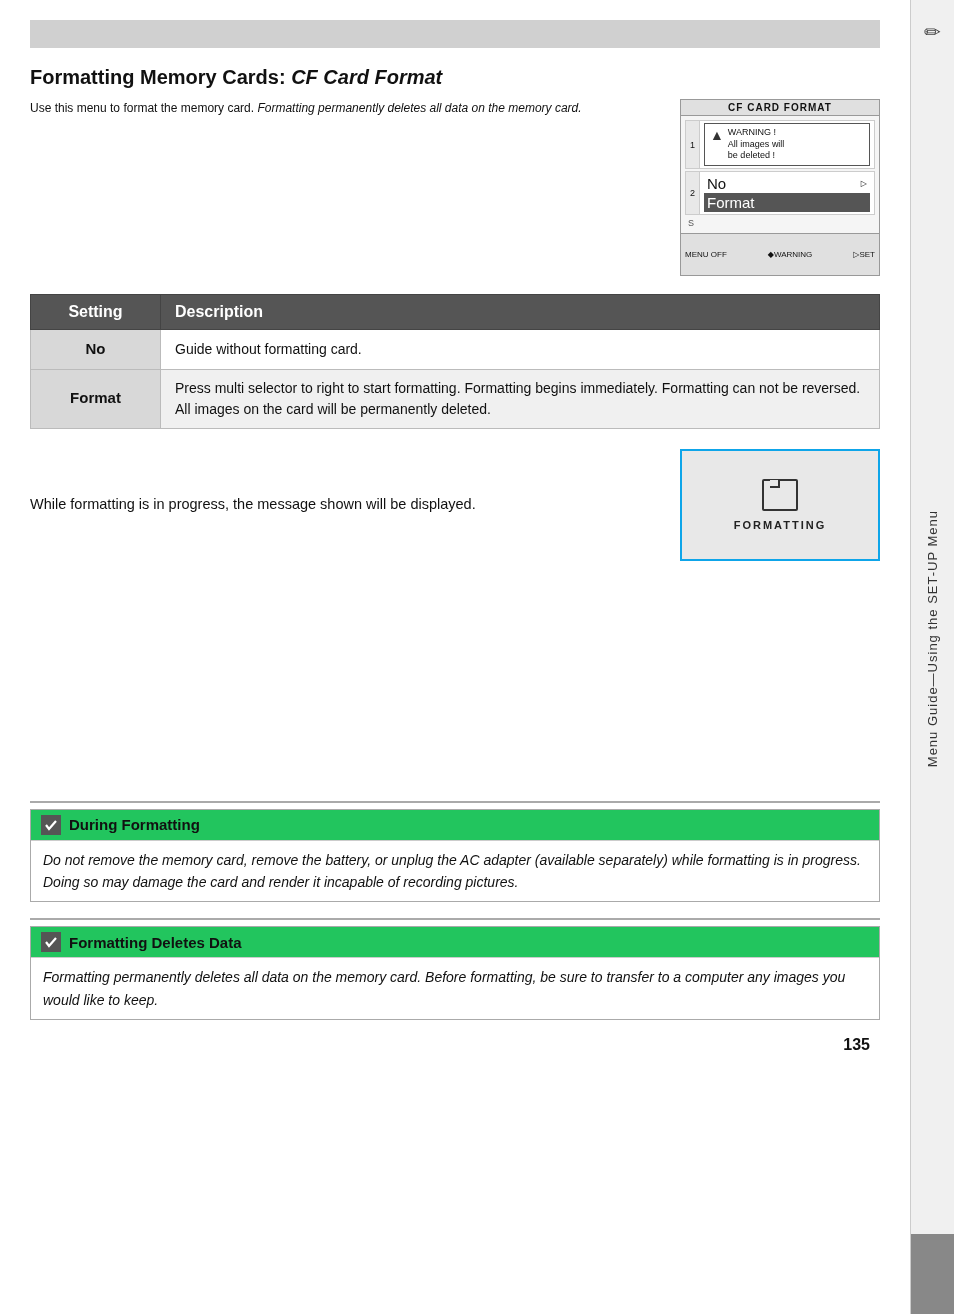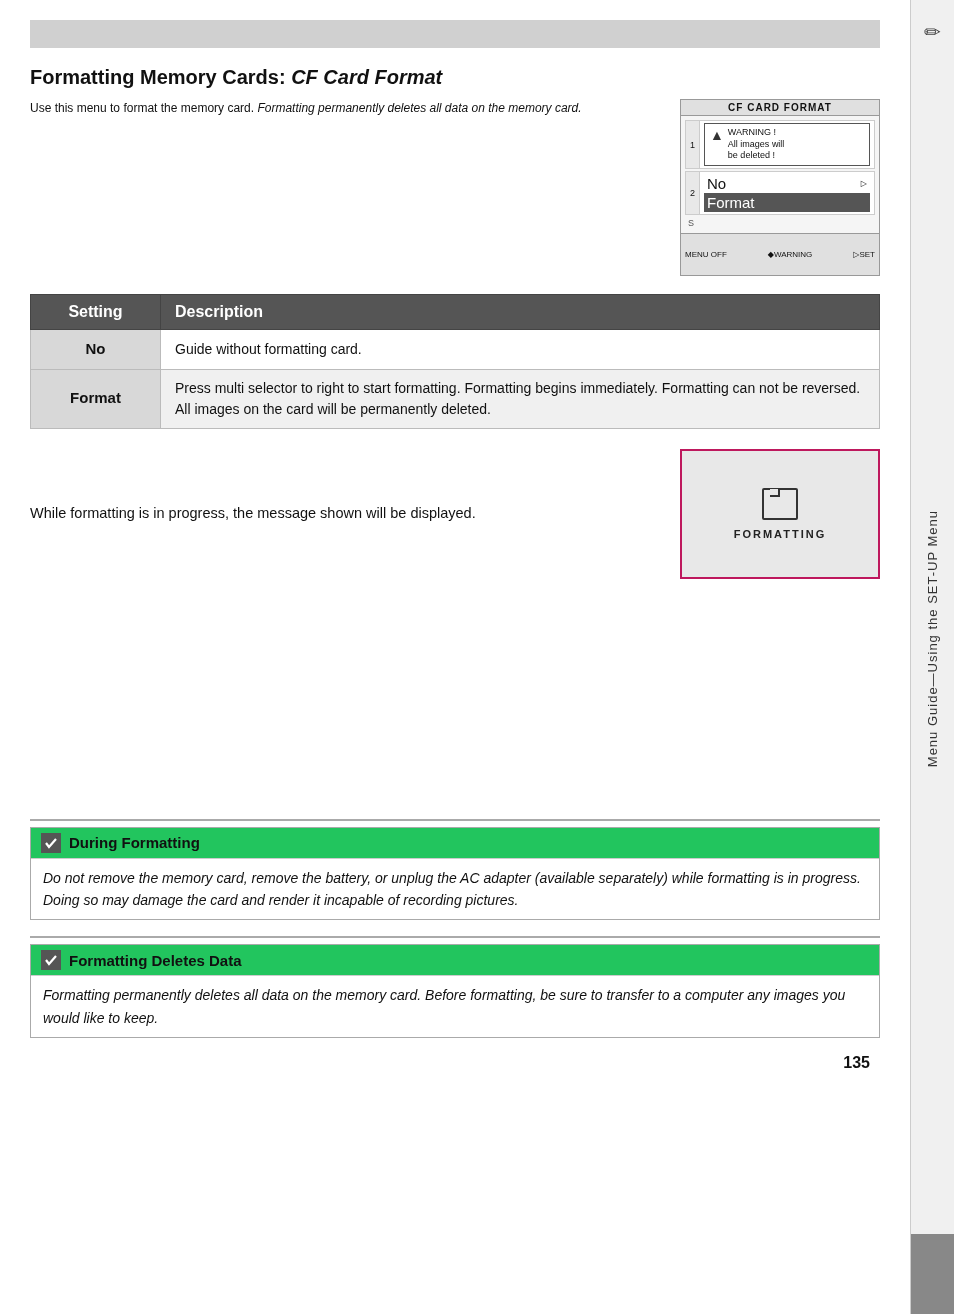--- a/index.html
+++ b/index.html
@@ -211,22 +211,22 @@
 
     .while-text {
       flex: 1;
       font-size: 14.5px;
       line-height: 1.6;
     }
 
     
     .formatting-screen {
       width: 200px;
-      height: 130px;
-      border: 2px solid #be185d;
+      height: 112px;
+      border: 2px solid #0ea5e9;
       background: #e8e8e8;
       display: flex;
       flex-direction: column;
       align-items: center;
       justify-content: center;
       gap: 8px;
       flex-shrink: 0;
     }
 
     .formatting-card-icon {

